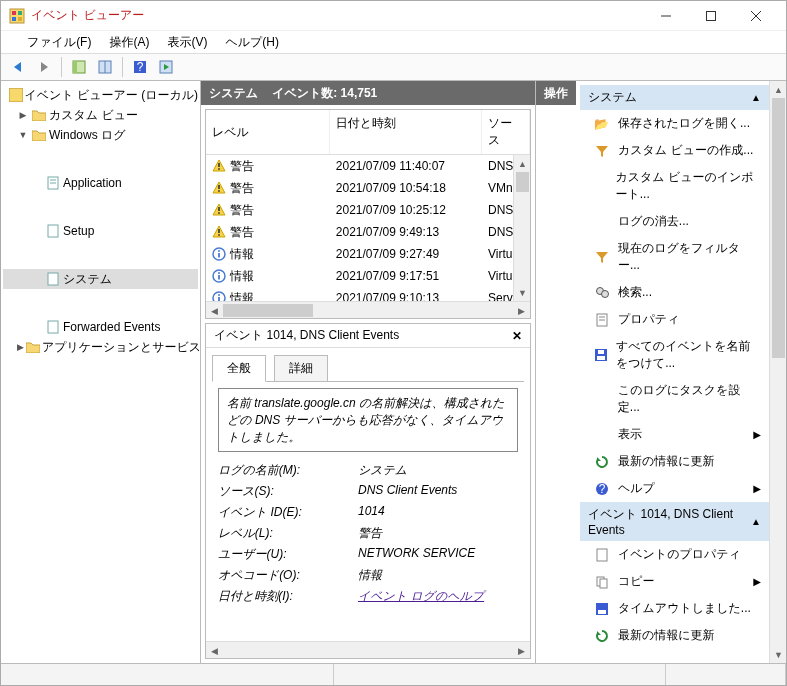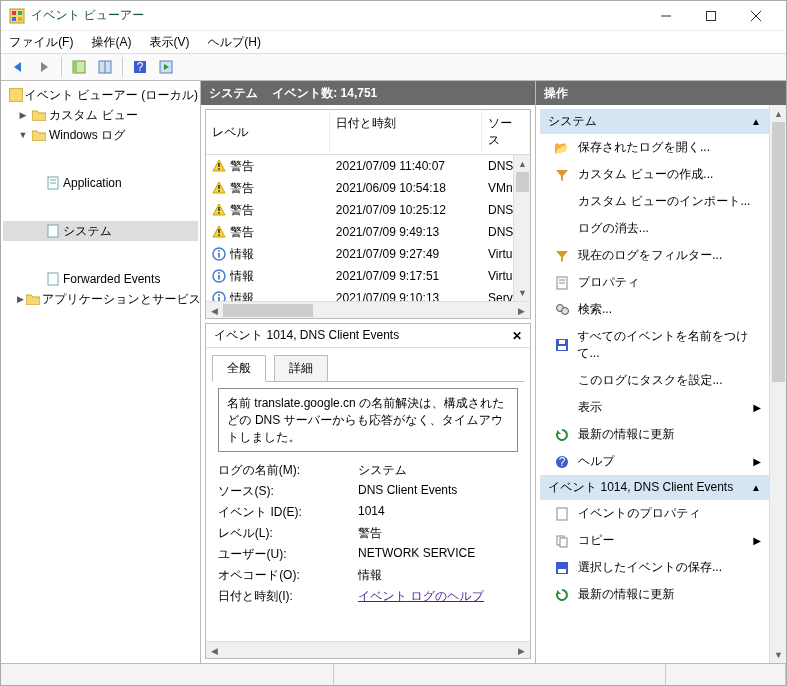--- a/index.html
+++ b/index.html
@@ -1,21 +1,21 @@
 <!DOCTYPE html>
 <html><head>
 <meta charset="utf-8">
 <style>
 * { box-sizing: border-box; margin: 0; padding: 0; font-family: "Yu Gothic UI", "Meiryo", sans-serif; font-size: 12px; }
 body { background: #fff; width: 787px; height: 686px; overflow: hidden; border: 1px solid #aaa; display: flex; flex-direction: column; }
 .titlebar { height: 30px; display: flex; align-items: center; padding: 0 8px; background: #fff; border-bottom: 1px solid #eee; }
 .titlebar .app-icon { width: 16px; height: 16px; margin-right: 6px; }
-.titlebar .title { flex: 1; color: #14532d; }
+.titlebar .title { flex: 1; color: #b91c1c; }
 .titlebar .win-btn { width: 45px; height: 28px; display: flex; align-items: center; justify-content: center; color: #333; }
-.menubar { height: 22px; display: flex; align-items: center; padding: 0 0; gap: 2px; }
+.menubar { height: 22px; display: flex; align-items: center; padding: 0 18px; gap: 2px; }
 .menubar .menu-item { padding: 2px 8px; }
 .toolbar { height: 28px; display: flex; align-items: center; padding: 0 6px; gap: 4px; border-top: 1px solid #ddd; border-bottom: 1px solid #bbb; background: #fafafa; }
 .toolbar .tb-sep { width: 1px; height: 20px; background: #ccc; margin: 0 2px; }
 .toolbar .tb-btn { width: 22px; height: 22px; display: flex; align-items: center; justify-content: center; border: 1px solid transparent; }
 .main { flex: 1; display: flex; min-height: 0; }
 .tree-pane { width: 200px; border-right: 1px solid #bbb; overflow: auto; padding: 4px 2px; background: #fff; }
 .tree-row { display: flex; align-items: center; height: 20px; padding-left: 2px; gap: 2px; white-space: nowrap; }
 .tree-row.selected { background: #ddd; }
 .tree-row .expander { width: 12px; font-size: 9px; color: #555; text-align: center; }
 .tree-row .ticon { width: 16px; height: 16px; display: flex; align-items: center; justify-content: center; }
@@ -37,25 +37,25 @@
 .scroll-x .arrow { position: absolute; top: 0; width: 17px; height: 17px; display: flex; align-items: center; justify-content: center; color: #666; font-size: 9px; }
 .scroll-y { position: absolute; right: 0; top: 0; bottom: 0; width: 17px; background: #f0f0f0; border-left: 1px solid #ddd; }
 .scroll-y .thumb { position: absolute; left: 2px; top: 17px; width: 13px; height: 20px; background: #cdcdcd; }
 .scroll-y .arrow { position: absolute; left: 0; width: 17px; height: 17px; display: flex; align-items: center; justify-content: center; color: #666; font-size: 9px; }
 .detail-wrap { flex: 1; margin: 0 4px 4px 4px; border: 1px solid #bbb; display: flex; flex-direction: column; min-height: 0; }
 .detail-title { height: 24px; display: flex; align-items: center; padding: 0 8px; border-bottom: 1px solid #ddd; }
 .detail-title .close { margin-left: auto; font-weight: bold; }
 .tabs { display: flex; padding: 6px 6px 0 6px; gap: 8px; }
 .tab { padding: 4px 14px; border: 1px solid #bbb; background: #f4f4f4; position: relative; top: 1px; }
 .tab.active { background: #fff; border-bottom-color: #fff; }
-.detail-content { flex: 1; border-top: 1px solid #bbb; margin: 0 6px 6px 6px; padding: 6px; overflow: hidden; display: flex; flex-direction: column; min-height: 0; }
+.detail-content { flex: 1; border-top: 1px solid #bbb; margin: 0 6px 6px 6px; padding: 6px; overflow: hidden; display: flex; flex-direction: column; min-height: 0; font-style: italic; }
 .msg-box { border: 1px solid #888; padding: 6px 8px; margin-bottom: 10px; line-height: 1.4; }
 .props { display: grid; grid-template-columns: 140px 1fr; row-gap: 4px; }
 .props .link { color: #4c1d95; text-decoration: underline; }
-.actions-pane { width: 250px; display: flex; flex-direction: column; background: #fff; position: relative; }
+.actions-pane { width: 250px; display: flex; background: #fff; position: relative; }
 .actions-header { background: #6a6a6a; color: #fff; height: 24px; display: flex; align-items: center; padding: 0 8px; font-weight: bold; }
 .actions-body { flex: 1; overflow: hidden; position: relative; padding: 4px 0 4px 4px; }
 .actions-body .scroll-y { top: 0; }
 .action-section { background: #d6e5f3; padding: 4px 8px; display: flex; align-items: center; margin-right: 17px; }
 .action-section .chevron { margin-left: auto; font-size: 10px; }
 .action-item { display: flex; align-items: center; gap: 8px; padding: 5px 8px 5px 14px; margin-right: 17px; }
 .action-item .aicon { width: 16px; height: 16px; display: flex; align-items: center; justify-content: center; }
 .action-item .submenu { margin-left: auto; font-size: 10px; }
 .statusbar { height: 22px; border-top: 1px solid #bbb; background: #f4f4f4; display: flex; }
 .statusbar .cell { border-right: 1px solid #ccc; flex: 1; }
@@ -173,20 +173,29 @@
       <span class="expander"></span>
       <span class="ticon">
           <svg width="14" height="14">
             <rect x="2" y="1" width="10" height="12" fill="#fff" stroke="#7aa"></rect>
             <line x1="4" y1="4" x2="10" y2="4" stroke="#7aa"></line>
             <line x1="4" y1="7" x2="10" y2="7" stroke="#7aa"></line>
           </svg>
         </span>
       <span>Application</span>
     </div>
+    <div class="tree-row indent-2">
+      <span class="expander"></span>
+      <span class="ticon">
+          <svg width="14" height="14">
+            <rect x="2" y="1" width="10" height="12" fill="#fff" stroke="#7aa"></rect>
+          </svg>
+        </span>
+      <span>Setup</span>
+    </div>
     <div class="tree-row indent-2 selected">
       <span class="expander"></span>
       <span class="ticon">
           <svg width="14" height="14">
             <rect x="2" y="1" width="10" height="12" fill="#fff" stroke="#7aa"></rect>
           </svg>
         </span>
       <span>システム</span>
     </div>
     <div class="tree-row indent-2">
@@ -240,21 +249,21 @@
             <div class="col col-level">
               <span>
                 <svg width="14" height="14">
                   <path d="M7 1 L13 12 H1 Z" fill="#f8d24a" stroke="#c9a400"></path>
                   <rect x="6.2" y="4" width="1.6" height="4" fill="#333"></rect>
                   <rect x="6.2" y="9.2" width="1.6" height="1.6" fill="#333"></rect>
                 </svg>
               </span>
               <span>警告</span>
             </div>
-            <div class="col col-date">2021/06/09 10:54:18</div>
+            <div class="col col-date">2021/07/09 10:54:18</div>
             <div class="col col-source">VMn</div>
           </div>
           <div class="list-row">
             <div class="col col-level">
               <span>
                 <svg width="14" height="14">
                   <path d="M7 1 L13 12 H1 Z" fill="#f8d24a" stroke="#c9a400"></path>
                   <rect x="6.2" y="4" width="1.6" height="4" fill="#333"></rect>
                   <rect x="6.2" y="9.2" width="1.6" height="1.6" fill="#333"></rect>
                 </svg>
@@ -399,39 +408,39 @@
           <span class="aicon">
             <svg width="14" height="14">
               <path d="M1 2 h12 l-5 6 v5 l-2 -1 v-4 z" fill="#d99a2b"></path>
             </svg>
           </span>
           <span>現在のログをフィルター...</span>
         </div>
       <div class="action-item">
           <span class="aicon">
             <svg width="14" height="14">
+              <circle cx="5" cy="5" r="3.5" fill="#ddd" stroke="#555"></circle>
+              <circle cx="10" cy="8" r="3.5" fill="#ddd" stroke="#555"></circle>
+            </svg>
+          </span>
+          <span>検索...</span>
+        </div>
+      <div class="action-item">
+          <span class="aicon">
+            <svg width="14" height="14">
               <rect x="2" y="1" width="10" height="12" fill="#fff" stroke="#888"></rect>
               <line x1="4" y1="4" x2="10" y2="4" stroke="#888"></line>
               <line x1="4" y1="7" x2="10" y2="7" stroke="#888"></line>
             </svg>
           </span>
           <span>プロパティ</span>
         </div>
       <div class="action-item">
           <span class="aicon">
             <svg width="14" height="14">
-              <circle cx="5" cy="5" r="3.5" fill="#ddd" stroke="#555"></circle>
-              <circle cx="10" cy="8" r="3.5" fill="#ddd" stroke="#555"></circle>
-            </svg>
-          </span>
-          <span>検索...</span>
-        </div>
-      <div class="action-item">
-          <span class="aicon">
-            <svg width="14" height="14">
               <rect x="1" y="1" width="12" height="12" fill="#3a5bd1"></rect>
               <rect x="3" y="8" width="8" height="4" fill="#fff"></rect>
               <rect x="4" y="2" width="6" height="4" fill="#fff"></rect>
             </svg>
           </span>
           <span>すべてのイベントを名前をつけて...</span>
         </div>
       <div class="action-item">
           <span class="aicon"></span>
           <span>このログにタスクを設定...</span>
@@ -483,21 +492,21 @@
           <span>コピー</span>
           <span class="submenu">▶</span>
         </div>
       <div class="action-item">
           <span class="aicon">
             <svg width="14" height="14">
               <rect x="1" y="1" width="12" height="12" fill="#3a5bd1"></rect>
               <rect x="3" y="8" width="8" height="4" fill="#fff"></rect>
             </svg>
           </span>
-          <span>選択したイベントの保存...</span>
+          <span>タイムアウトしました...</span>
         </div>
       <div class="action-item">
           <span class="aicon">
             <svg width="14" height="14">
               <path d="M7 2 a5 5 0 1 1 -4.5 2.8" fill="none" stroke="#2a8a3a" stroke-width="2"></path>
               <path d="M2 2 v4 h4 z" fill="#2a8a3a"></path>
             </svg>
           </span>
           <span>最新の情報に更新</span>
         </div>

